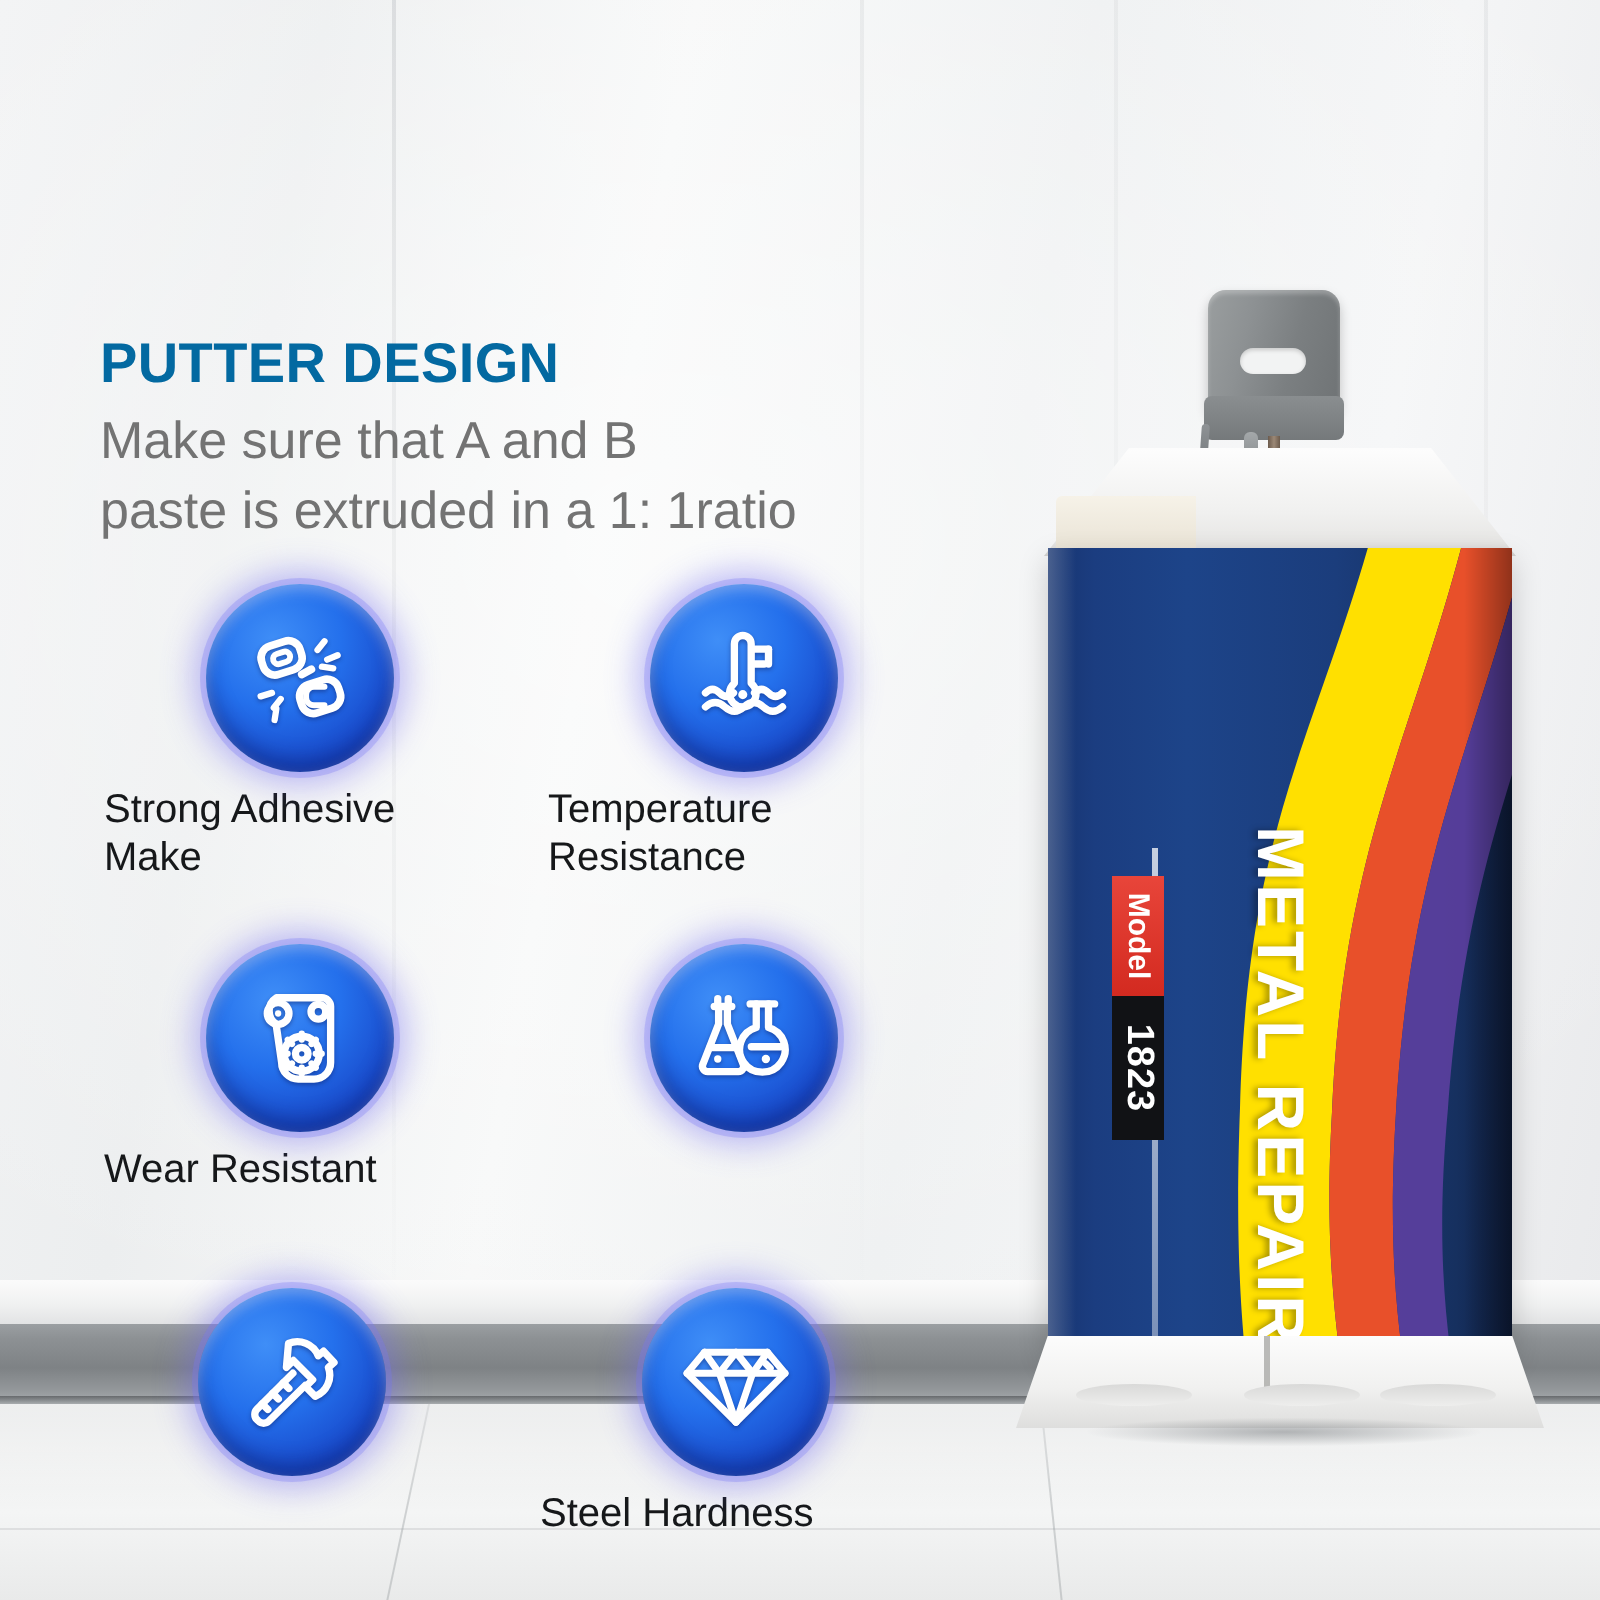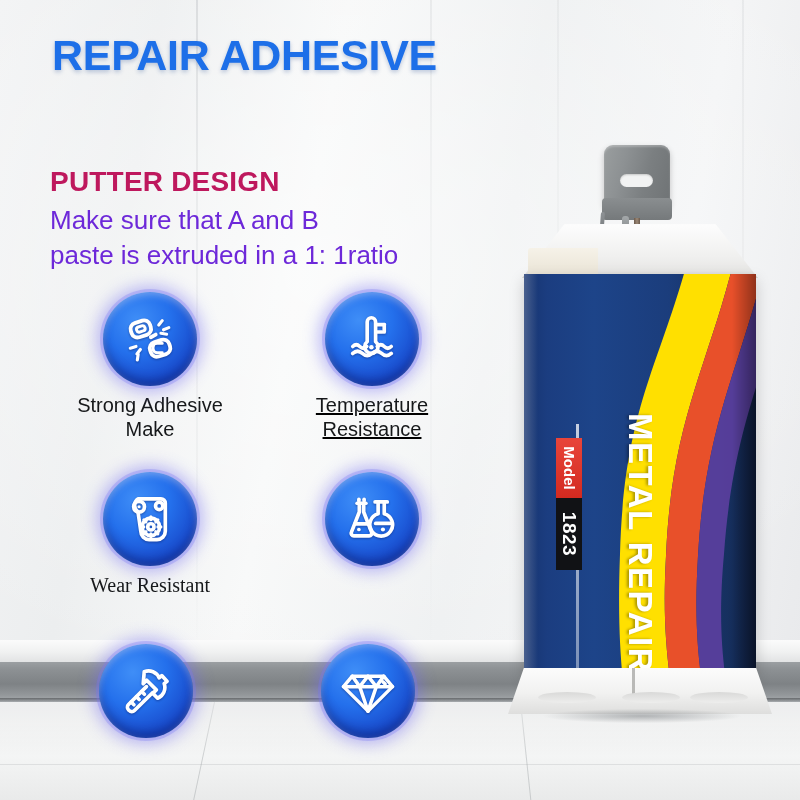--- a/index.html
+++ b/index.html
@@ -63,29 +63,29 @@
     padding:7px 17px 9px;border-radius:22px;
     background:linear-gradient(to bottom,#e8262a,#cf0d12);
     color:#ffffff;font-size:25px;font-weight:700;line-height:1;
     white-space:nowrap;
     box-shadow:0 3px 6px rgba(120,0,6,.35), inset 0 1px 0 rgba(255,255,255,.30);
   }
 
   
   .sub-title{
     position:absolute;left:50px;top:166px;
-    font-size:28px;font-weight:700;color:#be185d;letter-spacing:.2px;
+    font-size:28px;font-weight:700;color:#0369a1;letter-spacing:.2px;
   }
   .sub-lines{position:absolute;left:50px;top:203px;width:420px;}
-  .sub-lines div{font-size:26px;line-height:35px;color:#6d28d9;}
+  .sub-lines div{font-size:26px;line-height:35px;color:#737373;}
 
   
   .features{position:absolute;left:62px;top:292px;width:420px;}
   .frow{position:relative;height:0;}
-  .feat{position:absolute;width:196px;text-align:center;}
+  .feat{position:absolute;width:196px;text-align:left;}
   .feat .bubble{
     position:relative;width:94px;height:94px;margin:0 auto;border-radius:50%;
     background:radial-gradient(circle at 36% 30%,#3f8ef7 0%,#2470ec 38%,#1744c6 78%,#17309f 100%);
     box-shadow:
       0 0 0 3px rgba(120,120,245,.30),
       0 0 16px 6px rgba(110,105,240,.45),
       inset 0 3px 7px rgba(255,255,255,.35),
       inset 0 -6px 10px rgba(8,20,90,.40);
     display:flex;align-items:center;justify-content:center;
   }
@@ -207,21 +207,20 @@
     <div class="skirting"></div>
     <div class="baseboard"></div>
     <div class="floor"></div>
     <div class="tile-line tile-v1"></div>
     <div class="tile-line tile-v2"></div>
     <div class="tile-line tile-h1"></div>
     <div class="floor-gloss"></div>
   </div>
 
   <div class="headline">
-    <span class="l2">REPAIR ADHESIVE</span>
   </div>
 
 
   <div class="sub-title">PUTTER DESIGN</div>
   <div class="sub-lines">
     <div>Make sure that A and B</div>
     <div>paste is extruded in a 1: 1ratio</div>
   </div>
 
   <div class="features">
@@ -247,42 +246,42 @@
                 <path d="M18.5 49.5 l-1 6.5"></path>
             </g>
           </svg>
         </div>
         <div class="cap">
           <span>Strong Adhesive</span><br>
           <span>Make</span>
         </div>
       </div>
 
-      <div class="feat" style="left:212px;top:0;text-decoration:underline;">
+      <div class="feat" style="left:212px;top:0;">
         <div class="bubble">
           <svg viewBox="0 0 64 64">
             <g fill="none" stroke="#ffffff" stroke-width="4.2" stroke-linecap="round" stroke-linejoin="round">
               <path d="M26.5 12.5 a4.8 4.8 0 0 1 9.6 0 v22.5 a7.6 7.6 0 1 1 -9.6 0 z"></path>
               <circle cx="31.3" cy="41.5" r="2.6" fill="#ffffff" stroke="none"></circle>
               <path d="M36.5 15.5 h9.5"></path>
                 <path d="M36.5 24 h7"></path>
               <path d="M46 15.5 v8.5"></path>
               <path d="M10 40.5 q4 -4 8 0 q4 4 8 0"></path>
               <path d="M38 40.5 q4 -4 8 0 q4 4 8 0"></path>
               <path d="M10 48.5 q5.5 -5 11 0 q5.5 5 11 0 q5.5 -5 11 0 q5.5 5 11 0"></path>
             </g>
           </svg>
         </div>
         <div class="cap">
           <span>Temperature</span><br>
           <span>Resistance</span>
         </div>
       </div>
 
-      <div class="feat" style="left:-10px;top:180px;font-family:Liberation Serif, serif;">
+      <div class="feat" style="left:-10px;top:180px;">
         <div class="bubble">
           <svg viewBox="0 0 64 64">
             <g fill="none" stroke="#ffffff" stroke-width="4.2" stroke-linecap="round" stroke-linejoin="round">
               <path d="M18.5 9 h26 a5 5 0 0 1 5 5 v32 a9.5 9.5 0 0 1 -9.5 9.5 h-9 a9.5 9.5 0 0 1 -9.5 -9.5 l-3.2 -22 a9 9 0 0 1 0.2 -15z"></path>
               <circle cx="19.5" cy="18" r="6.2"></circle>
               <circle cx="19.5" cy="18" r="1.8" fill="#ffffff" stroke="none"></circle>
               <circle cx="42.5" cy="17" r="4.2"></circle>
               <circle cx="33" cy="41" r="10"></circle>
               <circle cx="33" cy="41" r="3.6"></circle>
             </g>
@@ -340,20 +339,21 @@
             <g fill="none" stroke="#ffffff" stroke-width="4" stroke-linecap="round" stroke-linejoin="round">
               <path d="M14 15 h36 l10 12 L32 55 L4 27 z"></path>
               <path d="M4 27 h56"></path>
               <path d="M14 15 L22.5 27 L32 55"></path>
               <path d="M50 15 L41.5 27 L32 55"></path>
               <path d="M22.5 27 L32 15 L41.5 27"></path>
               <path d="M49 21.5 l2.6 2.6"></path>
             </g>
           </svg>
         </div>
+        <div class="cap">Steel Hardness</div>
       </div>
     </div>
   </div>
 
   <div class="product">
     <div class="cap-top"></div>
     <div class="cap-slot"></div>
     <div class="cap-skirt"></div>
     <div class="pin-a"></div>
     <div class="pin-b"></div>

